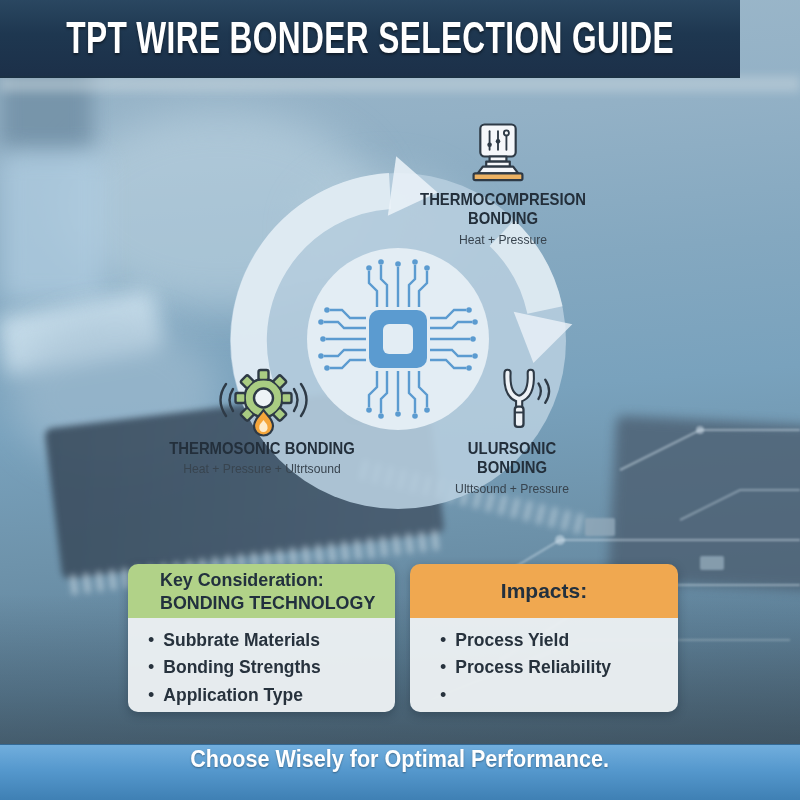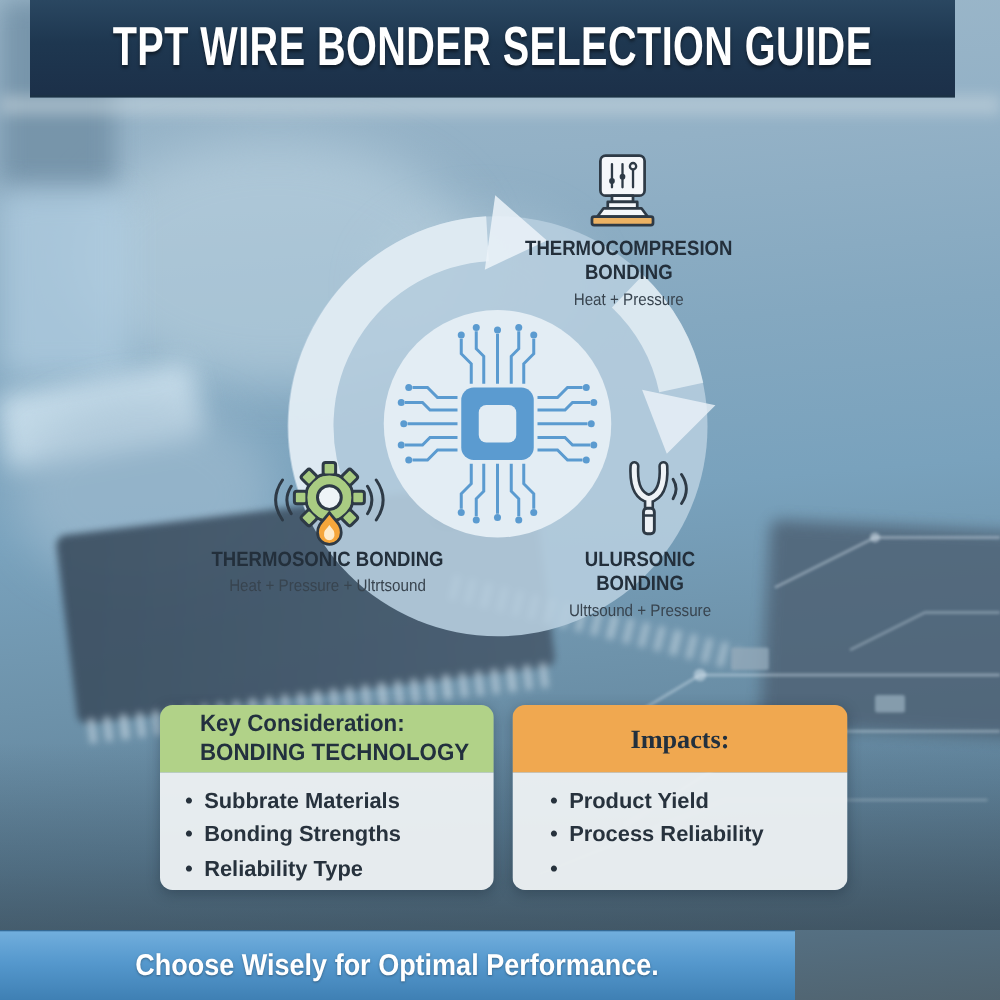--- a/index.html
+++ b/index.html
@@ -29,27 +29,27 @@
     background:repeating-linear-gradient(90deg,rgba(206,221,231,.85) 0 5px,transparent 5px 13px);}
   .chipR{position:absolute;left:612px;top:422px;width:255px;height:165px;background:#4e6275;border-radius:8px;
     transform:rotate(3deg);filter:blur(6px);opacity:.85;}
   .bg-traces{position:absolute;inset:0;filter:blur(1.2px);}
   .vignette{position:absolute;left:0;bottom:56px;width:800px;height:150px;
     background:linear-gradient(180deg,rgba(35,48,58,0) 0%,rgba(35,48,58,.4) 100%);}
   
   .header{position:absolute;left:0;top:0;width:740px;height:76px;z-index:5;
     background:linear-gradient(180deg,#2a4761 0%,#1e3750 45%,#1c3049 100%);
     border-bottom:2px solid rgba(8,18,28,.4);
-    display:flex;align-items:center;justify-content:center;margin-left:24px;}
+    display:flex;align-items:center;justify-content:center;}
   .title{color:#fff;font-size:44px;font-weight:700;letter-spacing:.5px;white-space:nowrap;
     transform:scaleX(.72);transform-origin:center;text-shadow:0 2px 3px rgba(0,0,0,.45);}
-  .footer{position:absolute;left:0;top:744px;width:636px;height:56px;z-index:5;
+  .footer{position:absolute;left:0;top:744px;width:800px;height:56px;z-index:5;
     background:linear-gradient(180deg,#71aedd 0%,#5598cd 45%,#3e7fb3 100%);
     border-top:1px solid rgba(20,40,60,.25);
-    display:flex;align-items:center;justify-content:center;}
+    display:flex;align-items:flex-start;justify-content:center;}
   .tagline{color:#fff;font-size:24px;font-weight:700;white-space:nowrap;
     transform:scaleX(.9);text-shadow:0 1px 2px rgba(0,0,0,.35);}
   
   .diagram-svg{position:absolute;inset:0;z-index:2;}
   .node-icon{position:absolute;z-index:3;}
   .node-text{position:absolute;z-index:3;text-align:center;transform:scaleX(.9);transform-origin:center top;}
   .node-title{color:#232f3b;font-weight:700;font-size:16.5px;line-height:1.18;}
   .node-sub{color:#38444f;font-weight:400;font-size:13.5px;margin-top:3px;}
   .nt1{left:403px;top:190px;width:200px;}
   .nt2{left:140px;top:439px;width:244px;}
@@ -57,21 +57,21 @@
   .ni1{left:466px;top:122px;width:64px;}
   .ni2{left:218px;top:364px;width:90px;}
   .ni3{left:494px;top:368px;width:58px;}
   
   .card{position:absolute;z-index:4;border-radius:10px;overflow:hidden;
     box-shadow:0 3px 10px rgba(20,35,50,.35);}
   .card-considerations{left:128px;top:564px;width:267px;height:148px;}
   .card-impacts{left:410px;top:564px;width:268px;height:148px;}
   .card-head{height:54px;display:flex;flex-direction:column;justify-content:center;}
   .card-head-green{background:#b1d288;padding-left:32px;}
-  .card-head-orange{background:#f0a850;align-items:center;font-family:Liberation Serif, serif;}
+  .card-head-orange{background:#f0a850;align-items:center;}
   .card-head-line{color:#22303e;font-weight:700;font-size:19px;line-height:1.22;transform:scaleX(.94);transform-origin:left center;white-space:nowrap;}
   .card-head-center{color:#22303e;font-weight:700;font-size:21px;}
   .card-body{background:rgba(236,240,243,.96);height:94px;padding:9px 14px 0 20px;box-sizing:border-box;}
   .bullet-row{display:flex;align-items:baseline;gap:9px;line-height:1.52;}
   .bullet-dot{color:#27323d;font-size:18px;}
   .bullet-text{color:#27323d;font-size:17.5px;font-weight:700;}
 </style>
 </head>
 <body>
 
@@ -235,33 +235,33 @@
       <div class="bullet-row">
         <span class="bullet-dot">•</span>
         <span class="bullet-text">Subbrate Materials</span>
       </div>
       <div class="bullet-row">
         <span class="bullet-dot">•</span>
         <span class="bullet-text">Bonding Strengths</span>
       </div>
       <div class="bullet-row">
         <span class="bullet-dot">•</span>
-        <span class="bullet-text">Reliability Type</span>
+        <span class="bullet-text">Application Type</span>
       </div>
     </div>
   </div>
 
   <div class="card card-impacts">
     <div class="card-head card-head-orange">
       <div class="card-head-center">Impacts:</div>
     </div>
     <div class="card-body" style="padding-left:30px;">
       <div class="bullet-row">
         <span class="bullet-dot">•</span>
-        <span class="bullet-text">Product Yield</span>
+        <span class="bullet-text">Process Yield</span>
       </div>
       <div class="bullet-row">
         <span class="bullet-dot">•</span>
         <span class="bullet-text">Process Reliability</span>
       </div>
       <div class="bullet-row">
         <span class="bullet-dot">•</span>
       </div>
     </div>
   </div>

